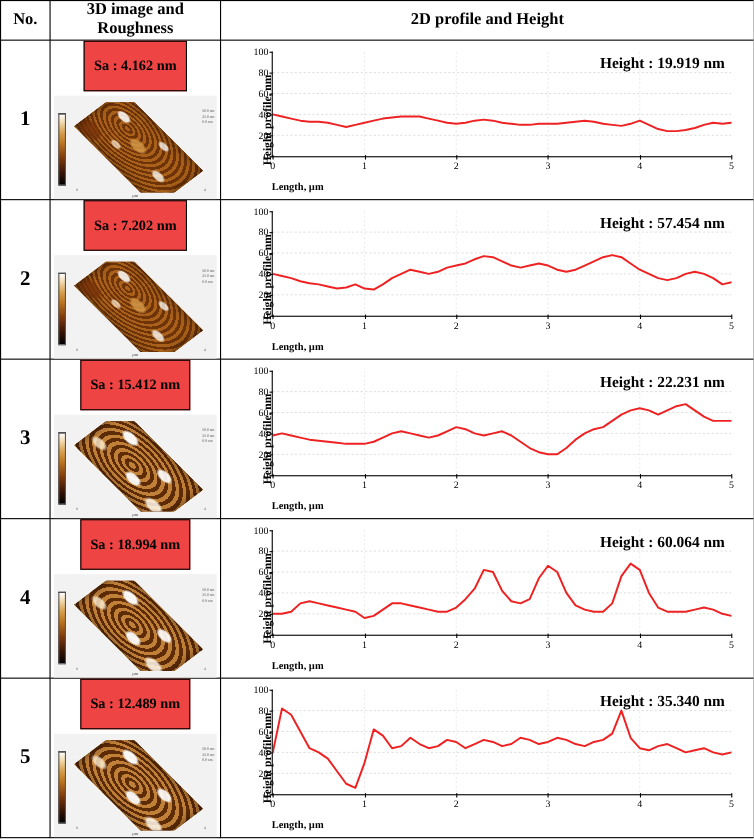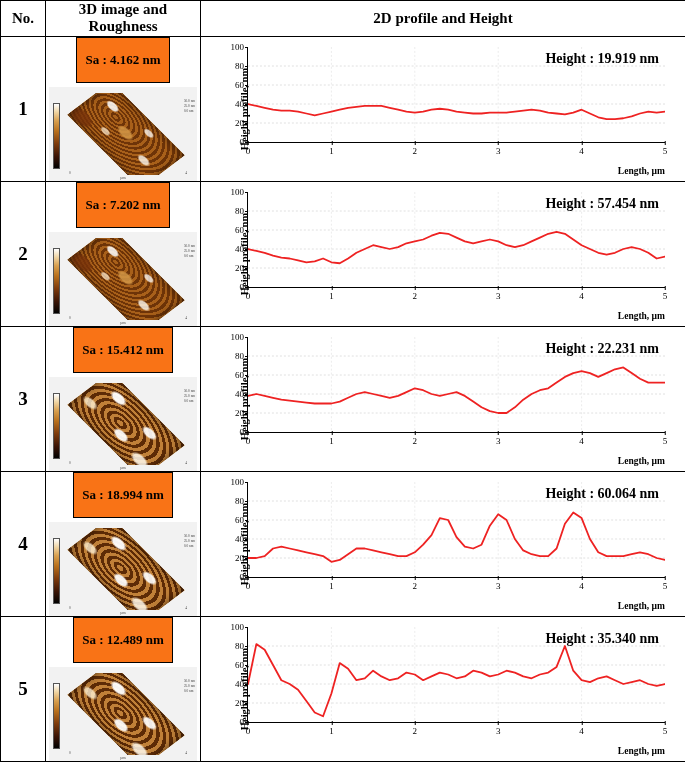--- a/index.html
+++ b/index.html
@@ -42,21 +42,21 @@
   .img-cell {
     padding: 6px 4px 4px 4px;
     text-align: center;
   }
   .sa-box {
     display: inline-block;
     border: 1px solid #000;
     padding: 14px 8px;
     font-size: 13px;
     font-weight: bold;
-    background: #f97316;
+    background: #ef4444;
     margin-bottom: 4px;
     white-space: nowrap;
   }
   .afm-wrap {
     position: relative;
     width: 148px;
     height: 94px;
     margin: 0 auto;
     background: #f2f2f2;
   }
@@ -194,21 +194,21 @@
     top: -5px;
     width: 1px;
     height: 4px;
     background: #000;
   }
   .xlabel {
     position: absolute;
     left: 46px;
     right: 6px;
     bottom: 0px;
-    text-align: right;
+    text-align: left;
     font-size: 9.5px;
     font-weight: bold;
   }
   .height-note {
     position: absolute;
     right: 12px;
     top: 10px;
     font-size: 14px;
     font-weight: bold;
     white-space: nowrap;

